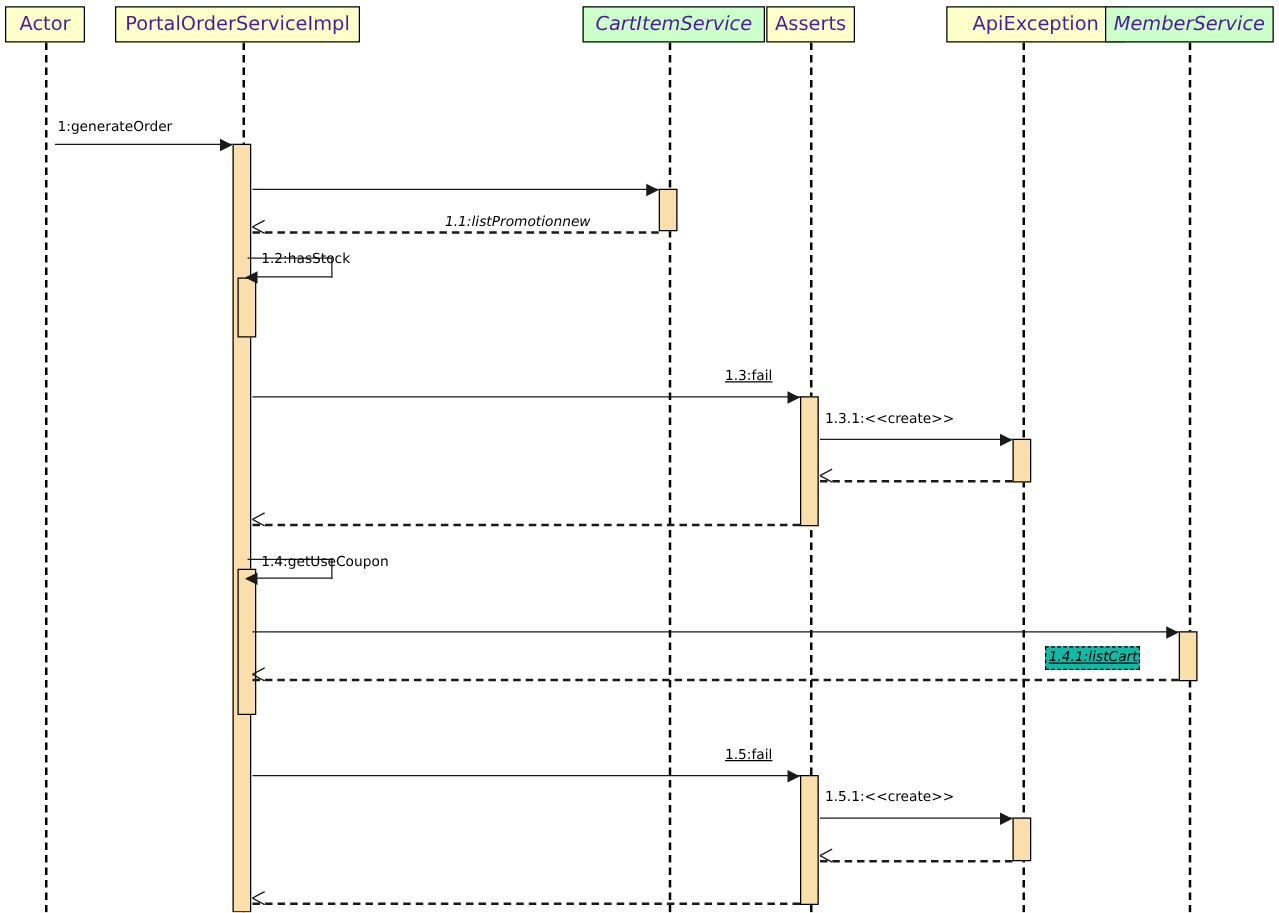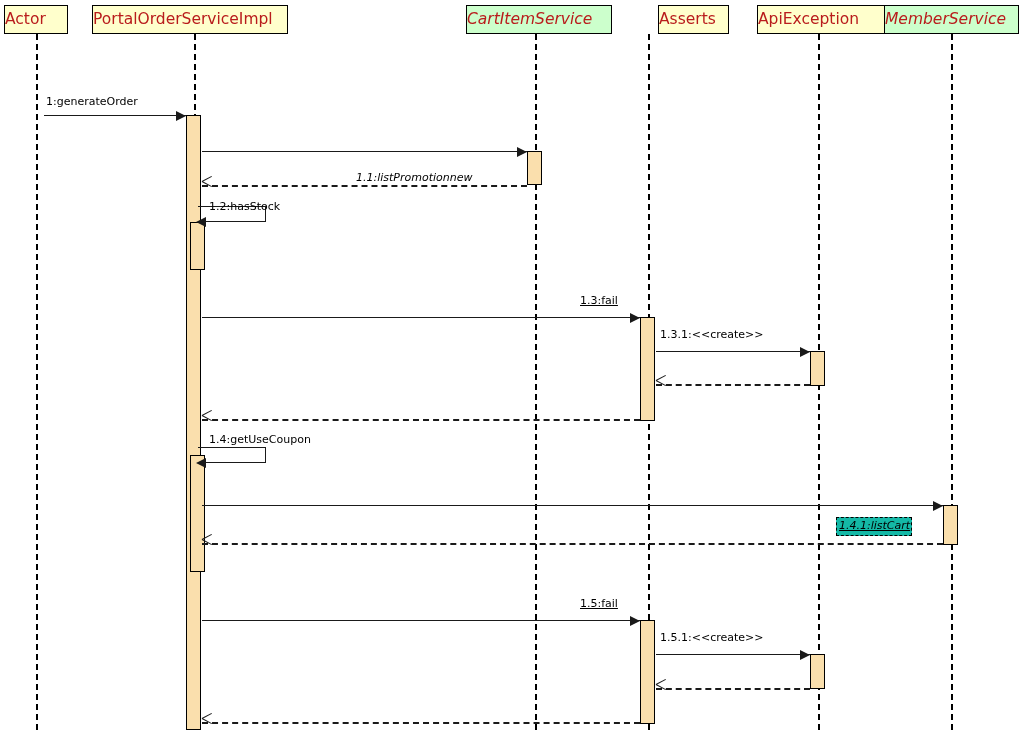--- a/index.html
+++ b/index.html
@@ -16,23 +16,23 @@
     background: #ffffff;
     overflow: hidden;
   }
   
   .participant {
     position: absolute;
     box-sizing: border-box;
     border: 1.6px solid #000000;
     height: 29px;
     line-height: 26px;
-    text-align: left;
+    text-align: center;
     font-size: 15.5px;
-    color: #b91c1c;
+    color: #4c1d95;
     white-space: nowrap;
     overflow: hidden;
   }
   .participant.klass   { background: #ffffcc; }
   .participant.iface   { background: #ccffcc; font-style: italic; }
 
   
   .lifeline {
     position: absolute;
     width: 0;
@@ -144,38 +144,38 @@
       <div class="msglabel under" style="left: 580px; top: 293px;">1.3:fail</div>
       <div class="msgline" style="left: 656px; top: 351px; width: 154px;"></div>
       <div class="arrowR" style="left: 800px; top: 347px;"></div>
       <div class="msglabel" style="left: 660px; top: 327px;">1.3.1:&lt;&lt;create&gt;&gt;</div>
       <div class="msgline ret" style="left: 656px; top: 384px; width: 154px;"></div>
       <div class="arrowL open" style="left: 656px; top: 380px;"></div>
       <div class="msgline ret" style="left: 202px; top: 419px; width: 438px;"></div>
       <div class="arrowL open" style="left: 202px; top: 415px;"></div>
       <div class="selfcall" style="left: 198px; top: 447px; width: 68px; height: 16px;"></div>
       <div class="arrowL" style="left: 196px; top: 458px;"></div>
-      <div class="msglabel" style="left: 209px; top: 432px;">1.4:getUseCoupon</div>
+      <div class="msglabel" style="left: 209px; top: 442px;">1.4:getUseCoupon</div>
       <div class="msgline" style="left: 202px; top: 505px; width: 741px;"></div>
       <div class="arrowR" style="left: 933px; top: 501px;"></div>
       <div class="msglabel ital under selected" style="left: 836px; top: 477px;">1.4.1:listCart</div>
       <div class="msgline ret" style="left: 202px; top: 543px; width: 741px;"></div>
       <div class="arrowL open" style="left: 202px; top: 539px;"></div>
       <div class="msgline" style="left: 202px; top: 620px; width: 438px;"></div>
       <div class="arrowR" style="left: 630px; top: 616px;"></div>
       <div class="msglabel under" style="left: 580px; top: 596px;">1.5:fail</div>
       <div class="msgline" style="left: 656px; top: 654px; width: 154px;"></div>
       <div class="arrowR" style="left: 800px; top: 650px;"></div>
       <div class="msglabel" style="left: 660px; top: 630px;">1.5.1:&lt;&lt;create&gt;&gt;</div>
       <div class="msgline ret" style="left: 656px; top: 688px; width: 154px;"></div>
       <div class="arrowL open" style="left: 656px; top: 684px;"></div>
       <div class="msgline ret" style="left: 202px; top: 722px; width: 438px;"></div>
       <div class="arrowL open" style="left: 202px; top: 718px;"></div>
     </div>
   <div id="layer-headers">
       <div class="participant klass" style="left: 4px; top: 5px; width: 64px;">Actor</div>
       <div class="participant klass" style="left: 92px; top: 5px; width: 196px;">PortalOrderServiceImpl</div>
       <div class="participant iface" style="left: 466px; top: 5px; width: 146px;">CartItemService</div>
-      <div class="participant klass" style="left: 613px; top: 5px; width: 71px; margin-left: 45px;">Asserts</div>
+      <div class="participant klass" style="left: 613px; top: 5px; width: 71px;">Asserts</div>
       <div class="participant klass" style="left: 757px; top: 5px; width: 143px;">ApiException</div>
       <div class="participant iface" style="left: 884px; top: 5px; width: 135px;">MemberService</div>
     </div>
 </div>
 
 </body></html>

